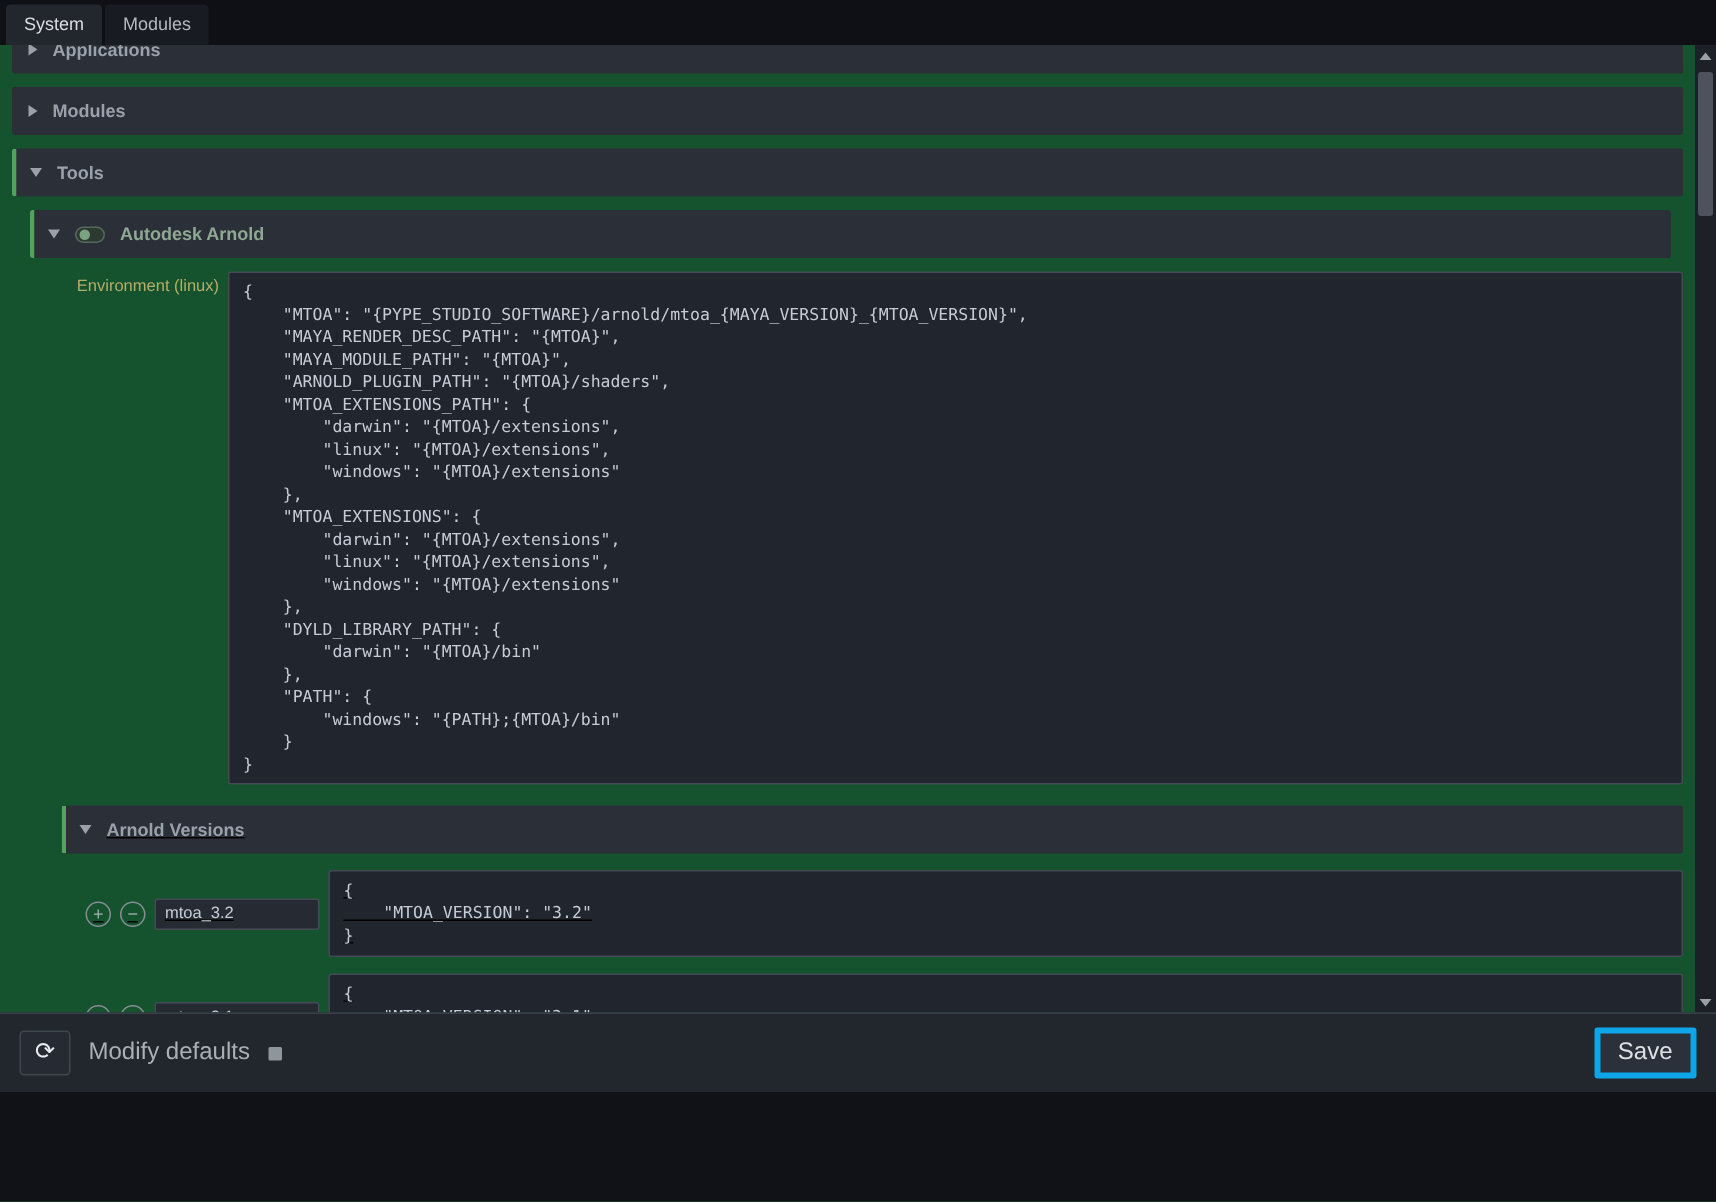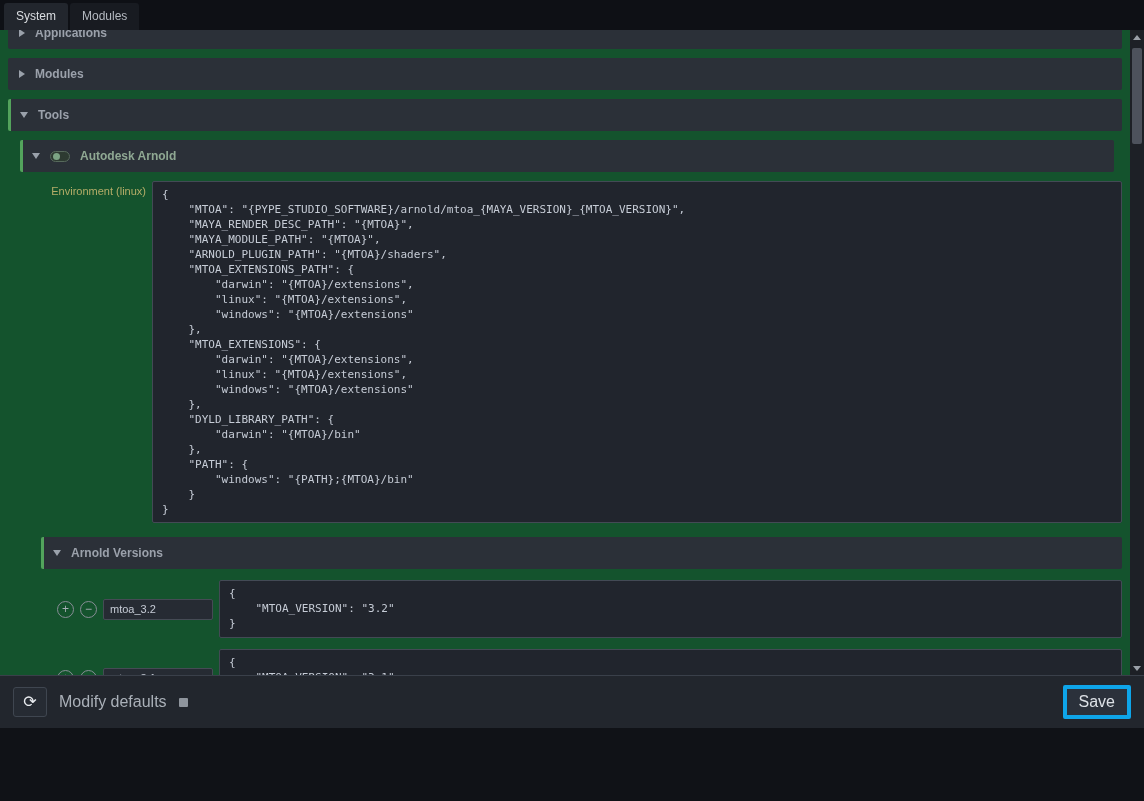--- a/index.html
+++ b/index.html
@@ -35,21 +35,21 @@
   .arnold-body { padding-left:5px; }
 
   .env-row { display:flex; gap:6px; margin:7px 0 14px 0; align-items:flex-start; }
   .env-label { flex:0 0 121px; font-size:11px; color:#b5ad68; text-align:right; padding-top:4px; }
 
   textarea.code { flex:1 1 auto; background:#21252d; border:1px solid #434a55; border-radius:2px;
                   color:#c6ccd6; font-family:"DejaVu Sans Mono", monospace; font-size:11px; line-height:15px;
                   padding:5px 9px; resize:none; outline:none; white-space:pre; overflow:hidden; }
   .env-row textarea.code { height:342px; }
 
-  .versions { margin-left:16px; }
+  .versions { margin-left:16px;text-decoration:underline; }
   .versions .hdr { margin-right:0; }
   .version-row { display:flex; align-items:center; gap:6px; margin:11px 0; padding-left:16px; }
   .round-btn { width:17px; height:17px; border-radius:50%; border:1px solid #878d96; background:transparent;
                color:#a8aeb6; font-size:12px; display:flex; align-items:center; justify-content:center; padding:0; flex:0 0 auto; }
   .key-input { width:110px; height:21px; background:#262b33; border:1px solid #454b55; border-radius:2px;
                color:#c6ccd6; font-size:11px; padding:2px 6px; outline:none; flex:0 0 auto; }
   .version-row textarea.code { height:58px; }
 
   .vray-hdr { margin-top:12px; }
 

